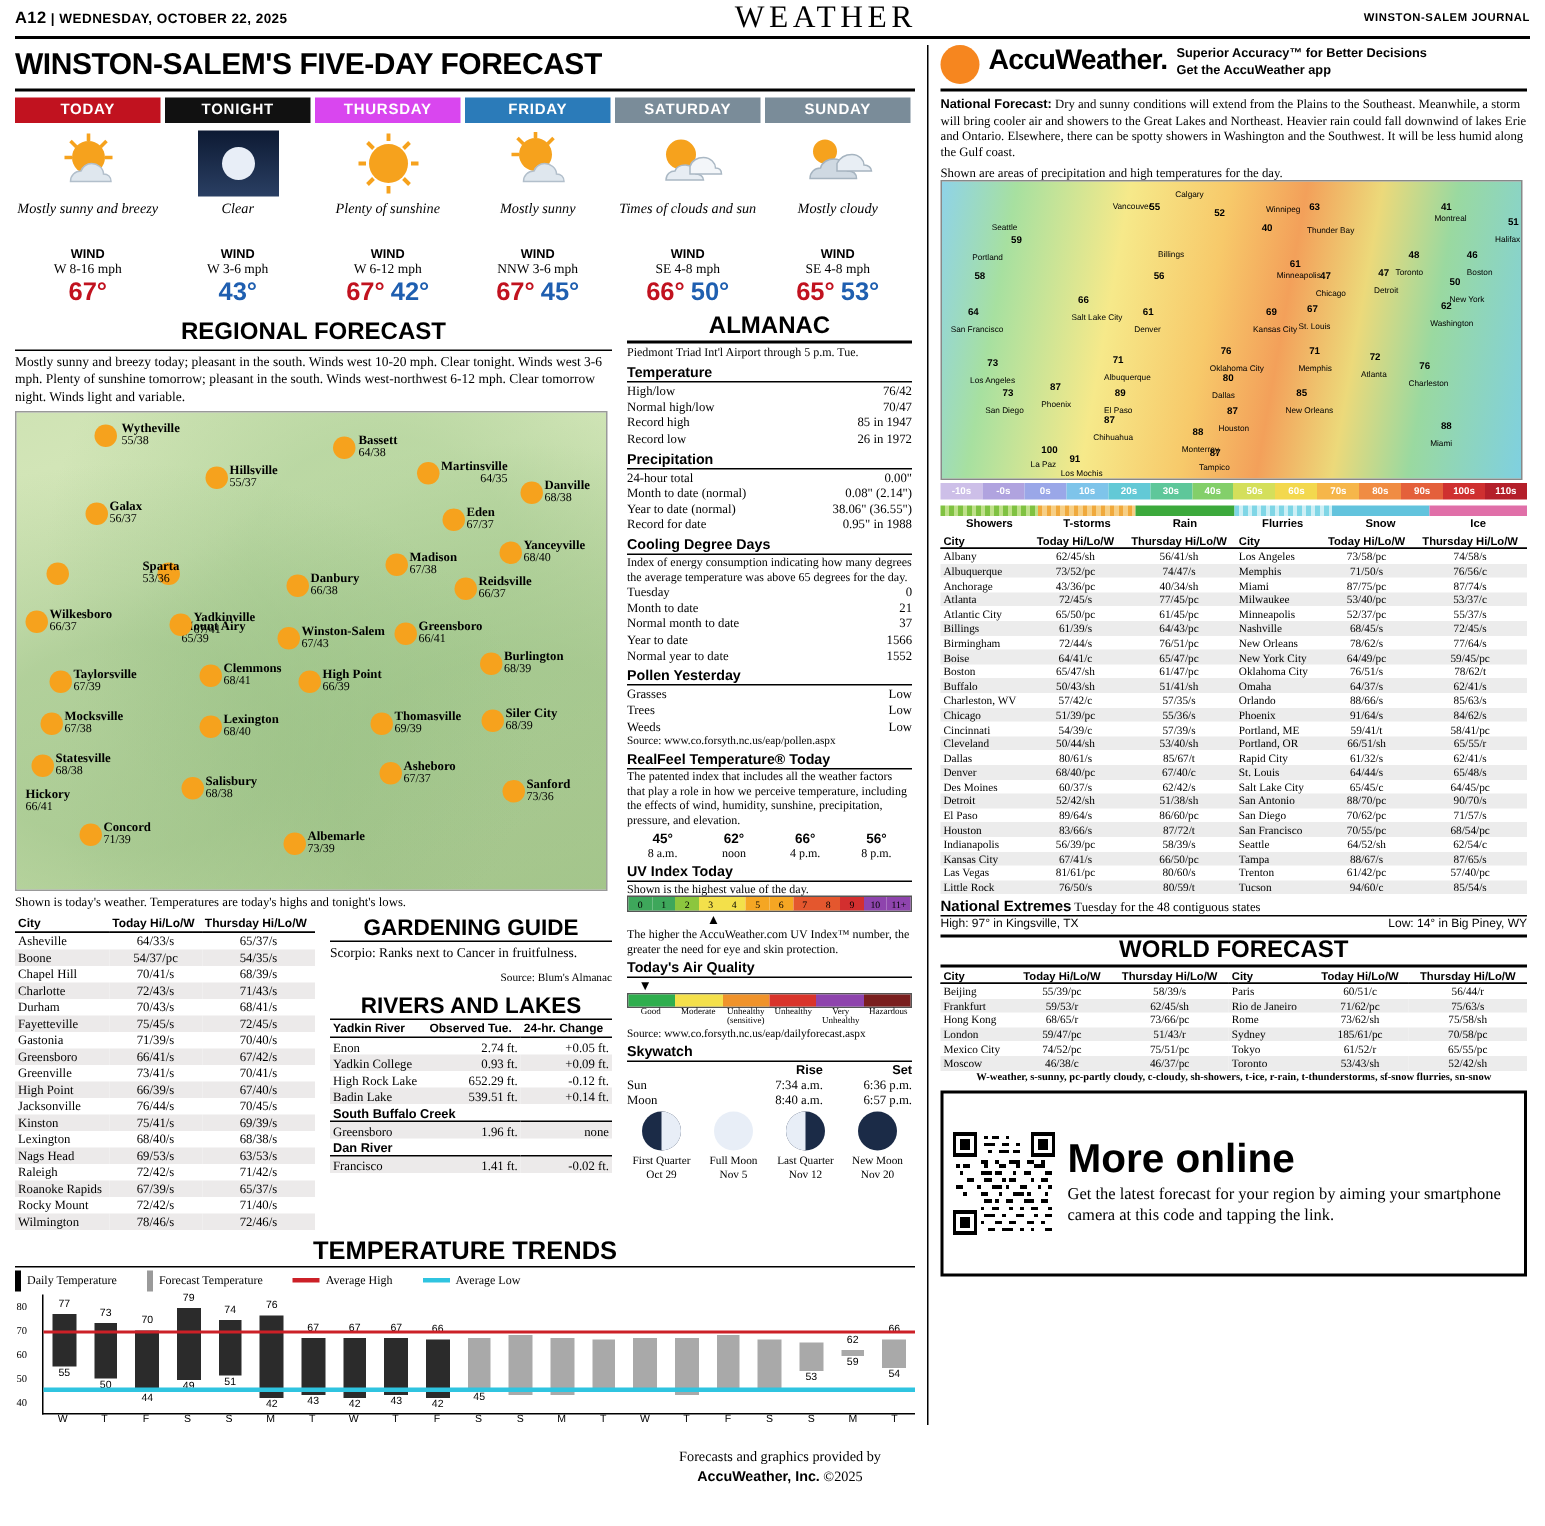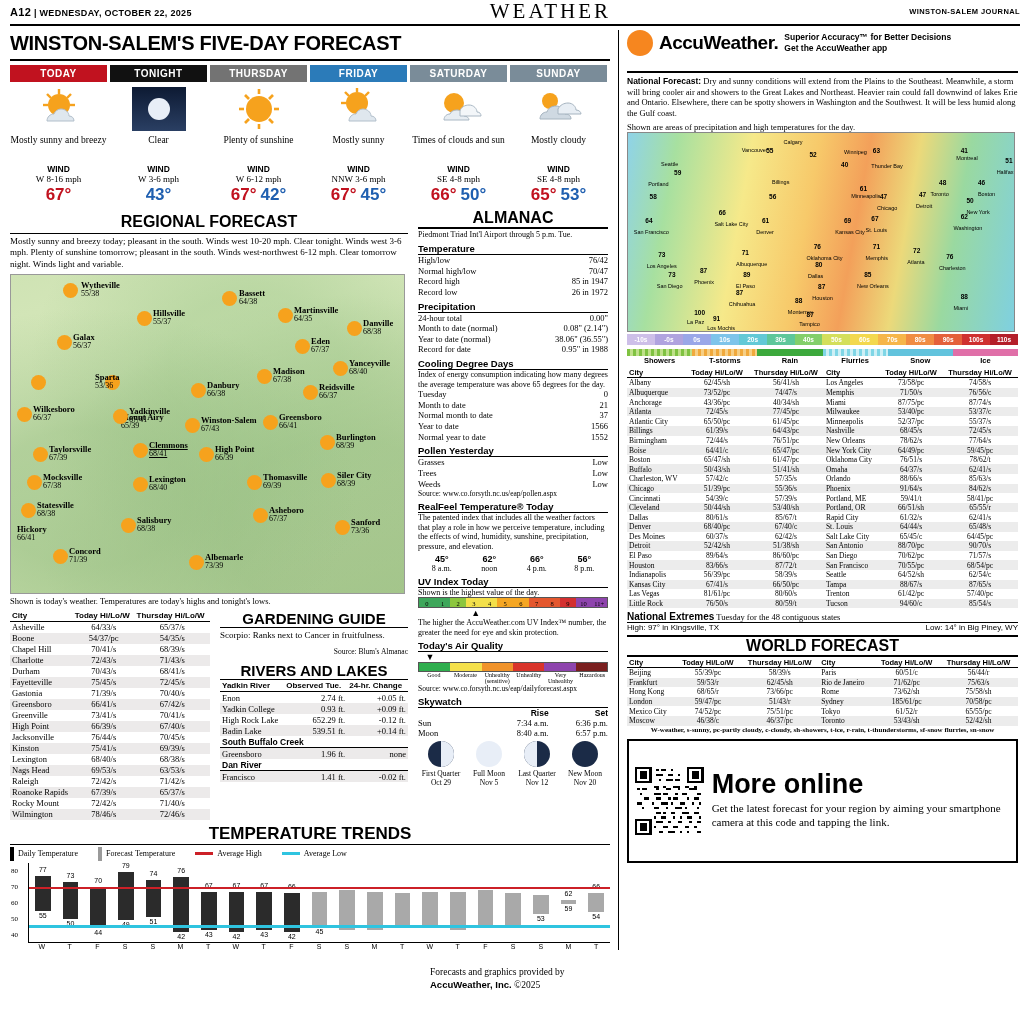--- a/index.html
+++ b/index.html
@@ -39,21 +39,21 @@
   .thin { border-bottom:1px solid #000; }
 
   
   .fivewrap { display:flex; gap:3px; }
   .daycol { width:97px; text-align:center; }
   .dayhdr {
     color:#fff; font-family:"Liberation Sans", sans-serif; font-weight:bold;
     font-size:10px; padding:3px 0; letter-spacing:.5px;
   }
   .sky { height:46px; display:flex; align-items:center; justify-content:center; margin-top:4px;}
-  .desc { font-size:9.5px; line-height:1.15; margin-top:3px; min-height:26px;}
+  .desc { font-size:9.5px; line-height:1.15; margin-top:3px; min-height:26px;font-style:italic;}
   .windlbl { font-family:"Liberation Sans", sans-serif; font-weight:bold; font-size:8.5px; margin-top:3px;}
   .windval { font-size:9px; }
   .temps { margin-top:1px; font-family:"Liberation Sans", sans-serif; font-weight:bold; font-size:17px;}
   .hi { color:#c1121f; }
   .lo { color:#1f5fb0; }
   .temps span { padding:0 2px;}
   .moonbox{width:54px;height:44px;background:linear-gradient(#0d1a33,#2a3f63);display:flex;align-items:center;justify-content:center;}
   .moon{width:22px;height:22px;border-radius:50%;background:#e8eef7;}
 
   
@@ -126,21 +126,21 @@
   
   .trendbox{margin-top:4px;}
   .trendhdr{font-family:"Liberation Sans",sans-serif;font-weight:bold;font-size:17px;text-align:center;}
   .chart{position:relative;height:80px;border-left:1px solid #000;border-bottom:1px solid #000;margin:2px 0 0 18px;}
   .ylab{position:absolute;left:-18px;font-size:7px;}
   .dayrow{display:flex;margin-left:18px;font-size:7px;font-family:"Liberation Sans",sans-serif;}
   .dayrow div{flex:1;text-align:center;}
   .vlab{position:absolute;font-size:7px;font-family:"Liberation Sans",sans-serif;}
 
   
-  .accu{display:flex;align-items:center;gap:6px;border-bottom:2px solid #000;padding-bottom:15px;}
+  .accu{display:flex;gap:6px;border-bottom:2px solid #000;padding-bottom:3px;}
   .accu-sun{width:26px;height:26px;border-radius:50%;background:#f6861f;position:relative;}
   .accu-name{font-family:"Liberation Sans",sans-serif;font-weight:bold;font-size:19px;letter-spacing:-.5px;}
   .accu-tag{font-family:"Liberation Sans",sans-serif;font-size:8.5px;font-weight:bold;line-height:1.25;}
   .natfc{font-size:8.5px;line-height:1.25;margin:3px 0;}
   .natfc b{font-family:"Liberation Sans",sans-serif;}
   .usmap{position:relative;width:388px;height:200px;border:1px solid #888;overflow:hidden;
     background:linear-gradient(100deg,#8fd3e8 0%, #a7e0a0 12%, #f6e98a 30%, #f7c96a 46%, #f3a05a 58%, #ecd97a 70%, #9ad9a0 82%, #7fd0e0 100%);}
   .usmap .txt{position:absolute;font-size:5.5px;font-family:"Liberation Sans",sans-serif;}
   .scalebar{display:flex;margin-top:2px;}
   .scalebar div{flex:1;text-align:center;font-size:6.5px;font-family:"Liberation Sans",sans-serif;font-weight:bold;color:#fff;line-height:11px;height:11px;}
@@ -158,21 +158,21 @@
   .worldhdr{font-family:"Liberation Sans",sans-serif;font-weight:bold;font-size:16px;text-align:center;border-top:2px solid #000;border-bottom:2px solid #000;margin-top:3px;}
   .keyline{font-size:7px;text-align:center;line-height:1.3;}
 
   .qrbox{display:flex;border:2px solid #000;margin-top:4px;padding:6px;gap:8px;align-items:center;}
   .qr{width:108px;height:108px;}
   .moreonline{font-family:"Liberation Sans",sans-serif;font-weight:bold;font-size:27px;line-height:1;}
   .moretxt{font-size:11px;line-height:1.25;margin-top:4px;}
 
   .gardhdr{font-family:"Liberation Sans",sans-serif;font-weight:bold;font-size:15px;text-align:center;}
   .rivhdr{font-family:"Liberation Sans",sans-serif;font-weight:bold;font-size:15px;text-align:center;}
-  .footer{font-size:9.5px;margin-top:0;line-height:1.3;}
+  .footer{font-size:9.5px;text-align:center;margin-top:0;line-height:1.3;}
   .footer b{font-family:"Liberation Sans",sans-serif;}
 </style>
 </head>
 <body>
 
 <div class="page">
 
   <div class="masthead">
     <div class="mh-left">
       <span class="pg">A12</span>
@@ -220,21 +220,21 @@
                 <div class="moon"></div>
               </div>
           </div>
           <div class="desc">Clear</div>
           <div class="windlbl">WIND</div>
           <div class="windval">W 3-6 mph</div>
           <div class="temps"><span class="lo">43°</span></div>
         </div>
 
         <div class="daycol">
-          <div class="dayhdr" style="background:#737373">THURSDAY</div>
+          <div class="dayhdr" style="background:#d946ef">THURSDAY</div>
           <div class="sky">
             <svg width="48" height="44" viewBox="0 0 48 44">
                 <circle cx="24" cy="22" r="13" fill="#f6a21d"></circle>
                 <g stroke="#f6a21d" stroke-width="2.6">
                   <line x1="24" y1="2" x2="24" y2="7"></line>
                   <line x1="24" y1="37" x2="24" y2="42"></line>
                   <line x1="4" y1="22" x2="9" y2="22"></line>
                   <line x1="39" y1="22" x2="44" y2="22"></line>
                   <line x1="10" y1="8" x2="14" y2="12"></line>
                   <line x1="38" y1="8" x2="34" y2="12"></line>
@@ -307,21 +307,21 @@
           <h2 class="sub">REGIONAL FORECAST</h2>
           <div class="thin"></div>
           <div class="regtext">Mostly sunny and breezy today; pleasant in the south. Winds west 10-20 mph. Clear tonight. Winds west 3-6 mph. Plenty of sunshine tomorrow; pleasant in the south. Winds west-northwest 6-12 mph. Clear tomorrow night. Winds light and variable.</div>
           <div class="maparea">
             <div class="city" style="left:70px;top:6px;"><b>Wytheville</b><span>55/38</span></div>
             <div class="csun" style="left:52px;top:8px;"></div>
             <div class="city" style="left:228px;top:14px;"><b>Bassett</b><span>64/38</span></div>
             <div class="csun" style="left:211px;top:16px;"></div>
             <div class="city" style="left:142px;top:34px;"><b>Hillsville</b><span>55/37</span></div>
             <div class="csun" style="left:126px;top:36px;"></div>
-            <div class="city" style="left:283px;top:31px;"><b>Martinsville</b><span>64/35</span></div>
+            <div class="city" style="left:283px;top:31px;text-align:right;"><b>Martinsville</b><span>64/35</span></div>
             <div class="csun" style="left:267px;top:33px;"></div>
             <div class="city" style="left:352px;top:44px;"><b>Danville</b><span>68/38</span></div>
             <div class="csun" style="left:336px;top:46px;"></div>
             <div class="city" style="left:62px;top:58px;"><b>Galax</b><span>56/37</span></div>
             <div class="csun" style="left:46px;top:60px;"></div>
             <div class="city" style="left:300px;top:62px;"><b>Eden</b><span>67/37</span></div>
             <div class="csun" style="left:284px;top:64px;"></div>
             <div class="city" style="left:110px;top:98px;margin-top:40px;"><b>Mount Airy</b><span>65/39</span></div>
             <div class="csun" style="left:94px;top:100px;"></div>
             <div class="city" style="left:262px;top:92px;"><b>Madison</b><span>67/38</span></div>
@@ -335,21 +335,21 @@
             <div class="city" style="left:308px;top:108px;"><b>Reidsville</b><span>66/37</span></div>
             <div class="csun" style="left:292px;top:110px;"></div>
             <div class="city" style="left:22px;top:130px;"><b>Wilkesboro</b><span>66/37</span></div>
             <div class="csun" style="left:6px;top:132px;"></div>
             <div class="city" style="left:118px;top:132px;"><b>Yadkinville</b><span>67/41</span></div>
             <div class="csun" style="left:102px;top:134px;"></div>
             <div class="city" style="left:190px;top:141px;"><b>Winston-Salem</b><span>67/43</span></div>
             <div class="csun" style="left:174px;top:143px;"></div>
             <div class="city" style="left:268px;top:138px;"><b>Greensboro</b><span>66/41</span></div>
             <div class="csun" style="left:252px;top:140px;"></div>
-            <div class="city" style="left:138px;top:166px;text-decoration:underline;"><b>Clemmons</b><span>68/41</span></div>
+            <div class="city" style="left:138px;top:166px;"><b>Clemmons</b><span>68/41</span></div>
             <div class="csun" style="left:122px;top:168px;"></div>
             <div class="city" style="left:325px;top:158px;"><b>Burlington</b><span>68/39</span></div>
             <div class="csun" style="left:309px;top:160px;"></div>
             <div class="city" style="left:38px;top:170px;"><b>Taylorsville</b><span>67/39</span></div>
             <div class="csun" style="left:22px;top:172px;"></div>
             <div class="city" style="left:204px;top:170px;"><b>High Point</b><span>66/39</span></div>
             <div class="csun" style="left:188px;top:172px;"></div>
             <div class="city" style="left:32px;top:198px;"><b>Mocksville</b><span>67/38</span></div>
             <div class="csun" style="left:16px;top:200px;"></div>
             <div class="city" style="left:138px;top:200px;"><b>Lexington</b><span>68/40</span></div>

